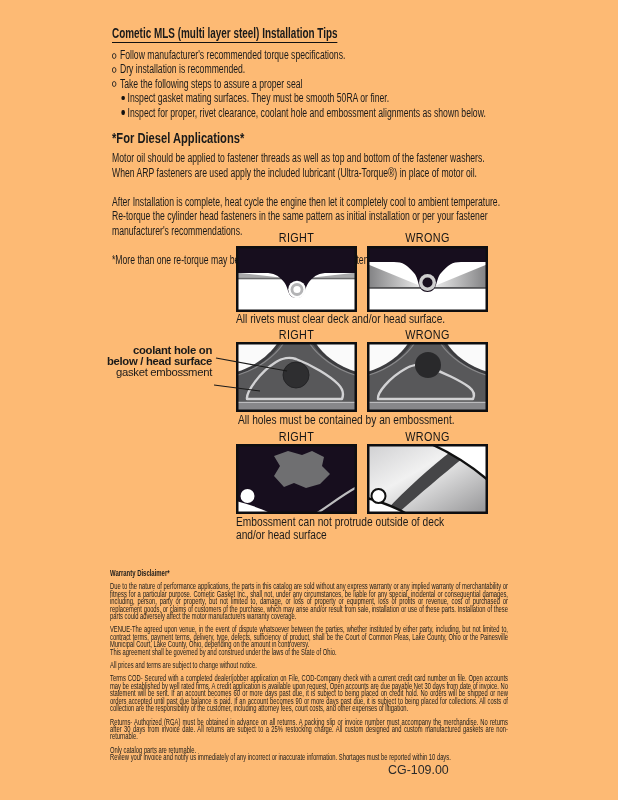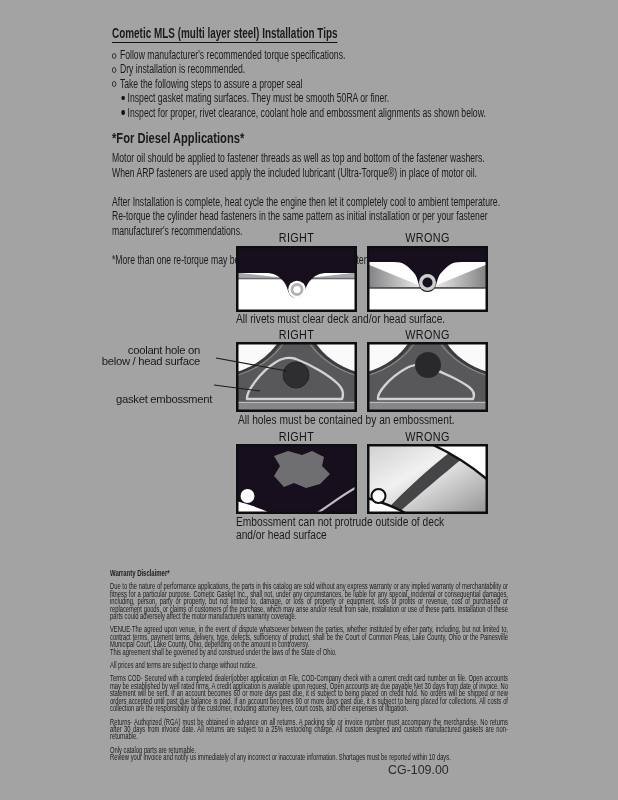--- a/index.html
+++ b/index.html
@@ -1,16 +1,16 @@
 <!DOCTYPE html>
 <html><head>
 <meta charset="utf-8">
 <style>
   html,body{margin:0;padding:0;background:#ffffff;}
-  .page{position:relative;width:618px;height:800px;background:#a3a3a3;overflow:hidden;
+  .page{position:relative;width:618px;height:800px;background:#fdba74;overflow:hidden;
         font-family:"Liberation Sans","DejaVu Sans",sans-serif;color:#1a1a1a;}
   .abs{position:absolute;}
   
   .cx{transform:scaleX(0.72);transform-origin:0 0;}
   .cx66{transform:scaleX(0.66);transform-origin:0 0;}
   .cxc{transform:scaleX(0.80);transform-origin:50% 0;}
   .cx85{transform:scaleX(0.85);transform-origin:0 0;}
 
   .title{display:inline-block;font-size:13.8px;font-weight:bold;
          border-bottom:1.6px solid #111;padding-bottom:1px;margin-bottom:5px;white-space:nowrap;}
@@ -108,25 +108,25 @@
     <circle cx="60.5" cy="36.5" r="8.5" fill="#cfcfcf"></circle>
     <circle cx="60.5" cy="36.5" r="5" fill="#19101f"></circle>
     <rect x="1.25" y="1.25" width="118.5" height="63.5" fill="none" stroke="#0e0e10" stroke-width="2.5"></rect>
   </svg>
 
   <div class="caption cx85" style="left:236px;top:313px;">All rivets must clear deck and/or head surface.</div>
 
   <div class="rw-label cxc" style="left:236px;top:327px;">RIGHT</div>
   <div class="rw-label cxc" style="left:367px;top:327px;">WRONG</div>
 
-  <div class="pointer-label" style="left:88px;top:345px;width:112px;">
+  <div class="pointer-label" style="left:100px;top:345px;width:112px;font-weight:bold;">
     <div>coolant hole on</div>
     <div>below / head surface</div>
   </div>
-  <div class="pointer-label" style="left:102px;top:394px;width:110px;text-align:right;">gasket embossment</div>
+  <div class="pointer-label" style="left:102px;top:367px;width:110px;text-align:right;">gasket embossment</div>
 
   <svg class="abs" style="left:236px;top:342px;" width="121" height="70" viewBox="0 0 121 70">
     <rect x="0" y="0" width="121" height="70" fill="#58585a"></rect>
     <path d="M42,0 C34,13 18,25 0,30" stroke="#3c3c3f" stroke-width="6" fill="none"></path>
     <path d="M0,0 H42 C34,13 18,25 0,30 Z" fill="#fafafa"></path>
     <path d="M47,2 C39,14 22,27 2,33" stroke="#8a8a8c" stroke-width="1.2" fill="none"></path>
     <path d="M79,0 C87,13 103,25 121,30" stroke="#3c3c3f" stroke-width="6" fill="none"></path>
     <path d="M121,0 H79 C87,13 103,25 121,30 Z" fill="#fafafa"></path>
     <path d="M74,2 C82,14 99,27 119,33" stroke="#8a8a8c" stroke-width="1.2" fill="none"></path>
     <rect x="0" y="59.8" width="121" height="1.2" fill="#bcbcbe"></rect>

